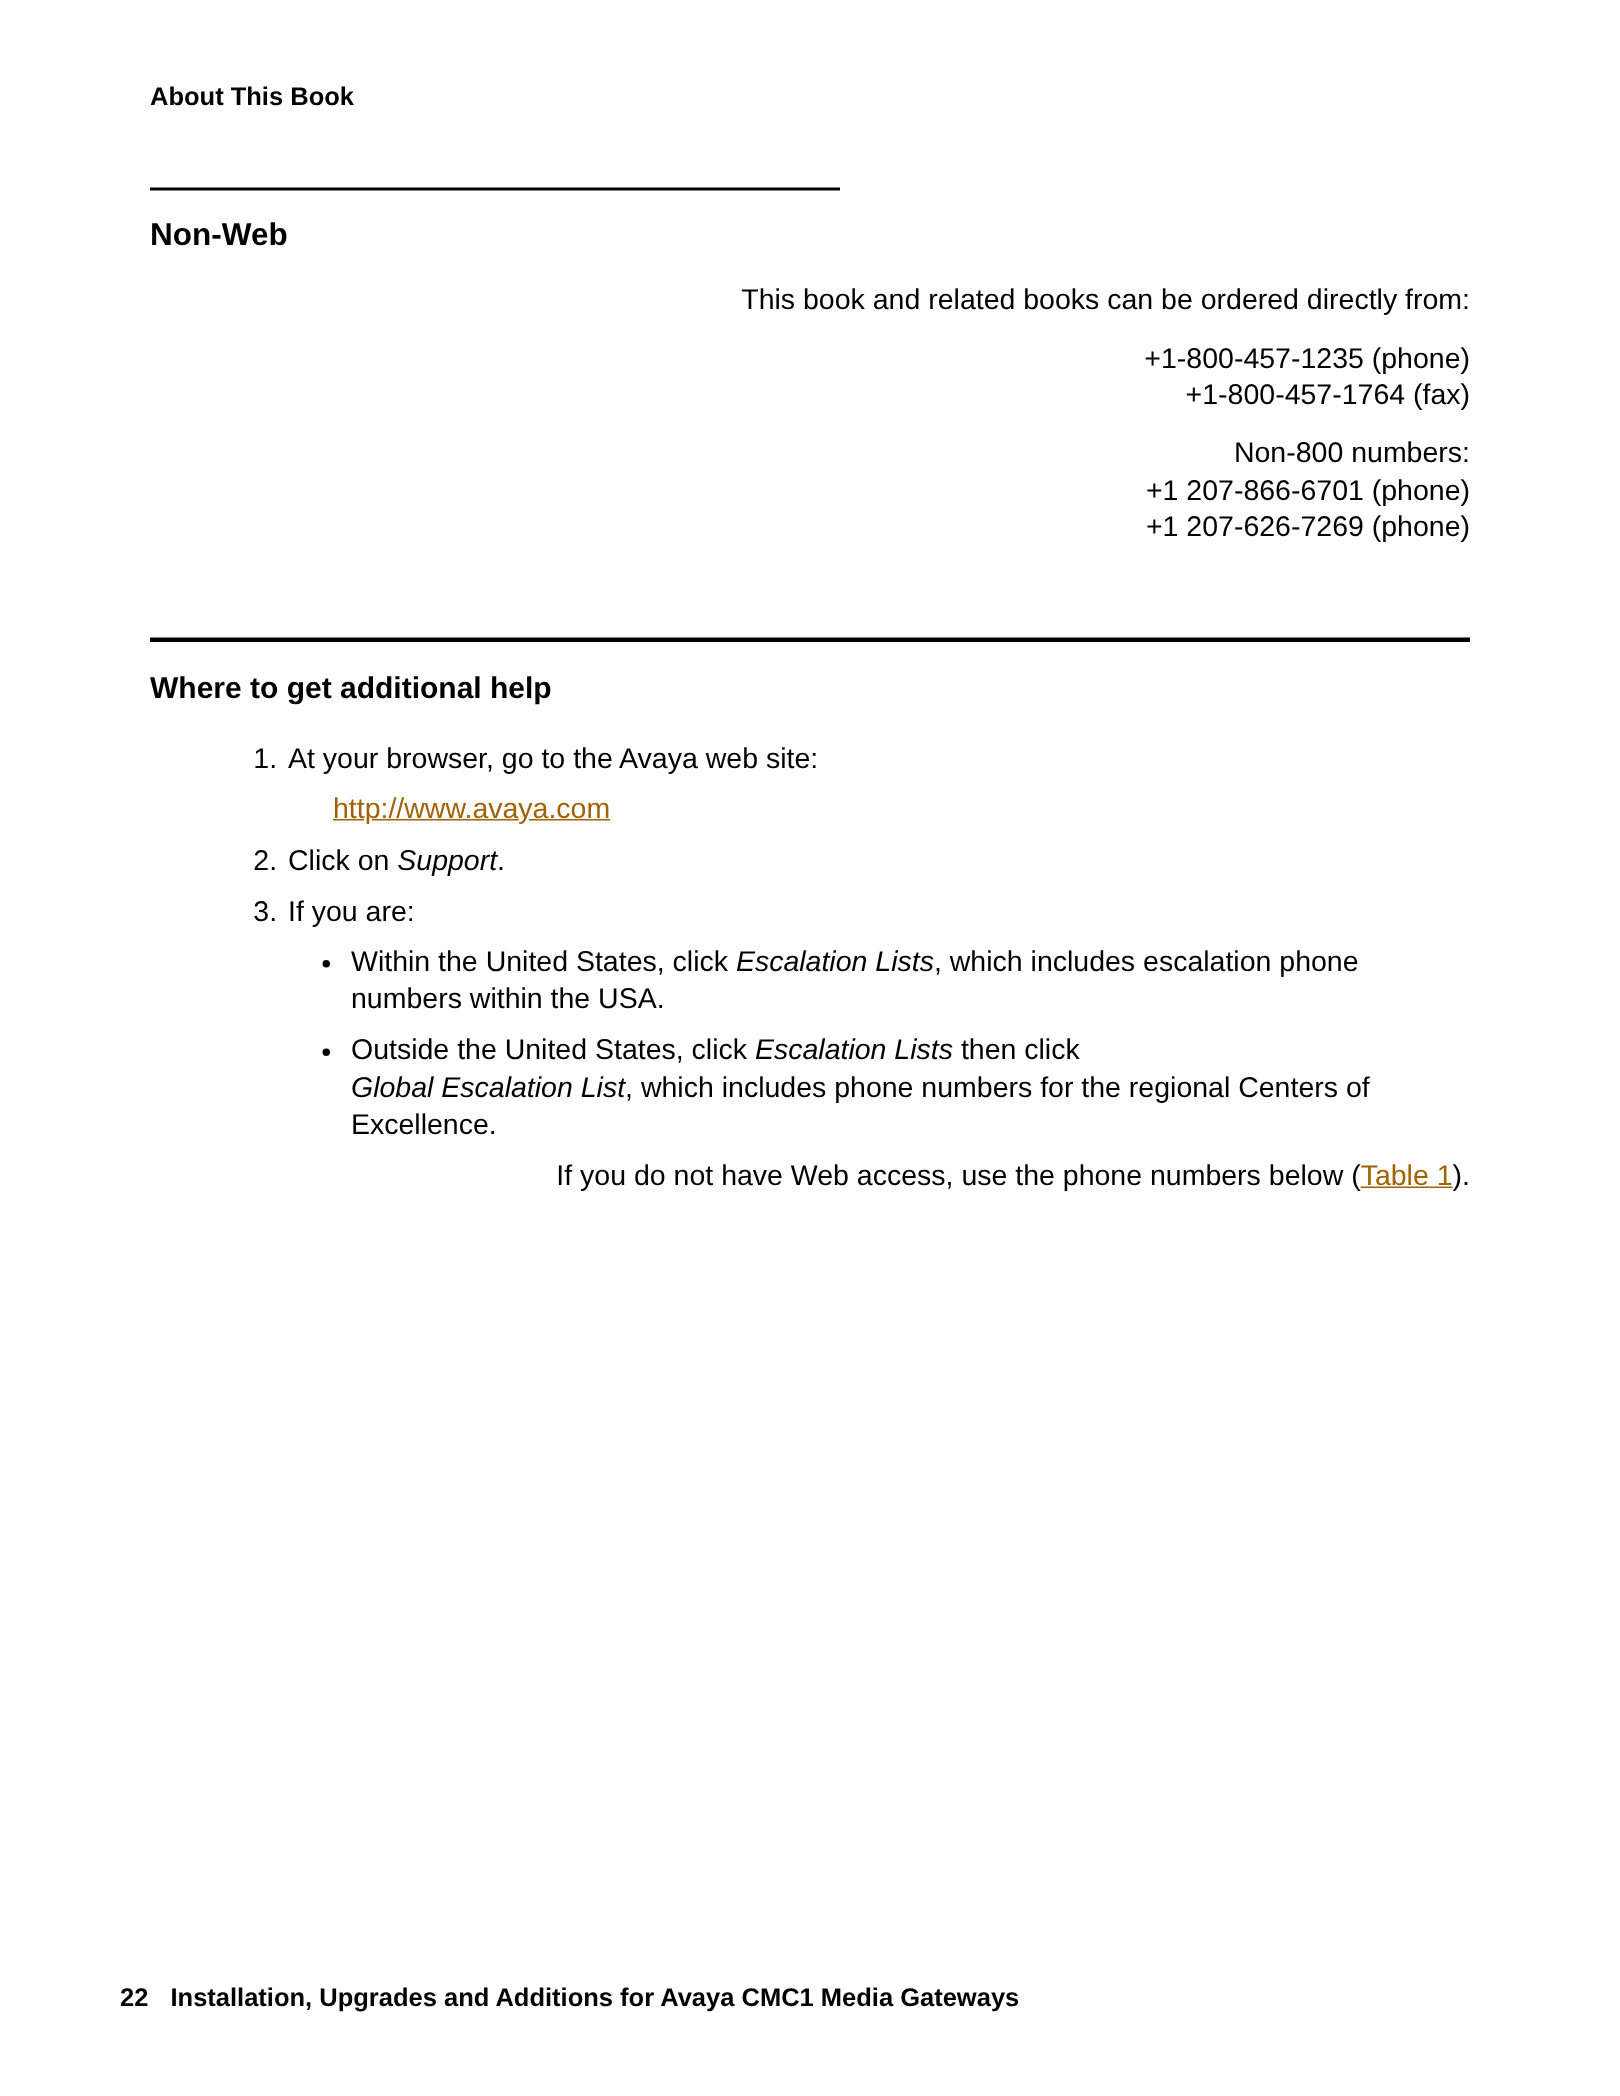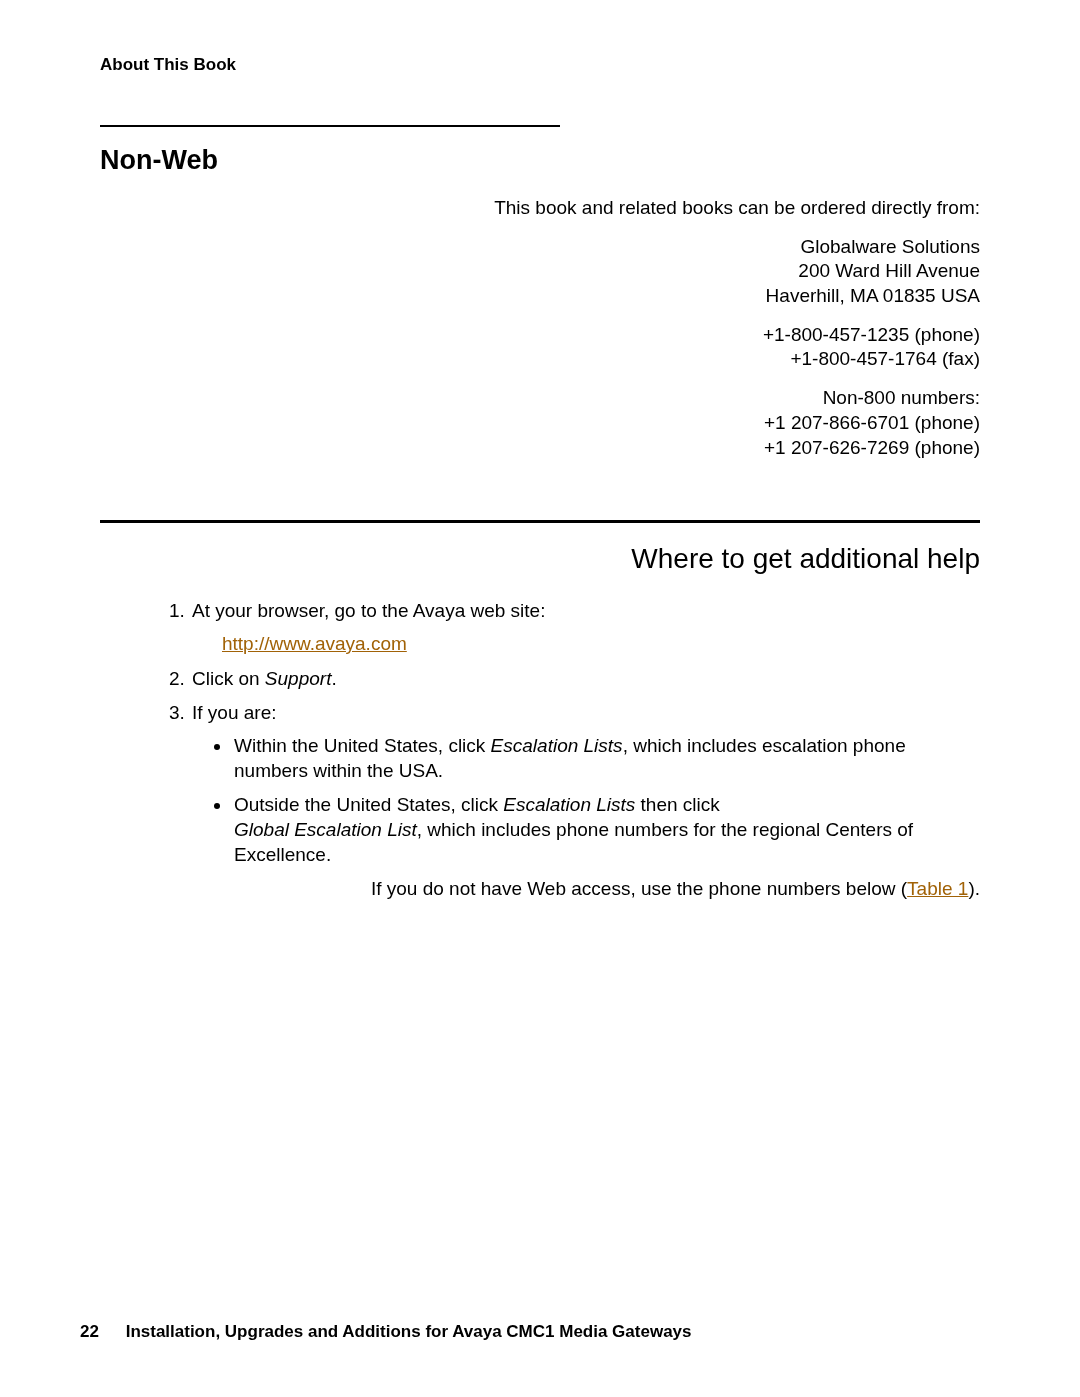--- a/index.html
+++ b/index.html
@@ -21,43 +21,42 @@
     margin-bottom: 50px;
   }
   .short-rule {
     border: none;
     border-top: 2px solid #000;
     width: 460px;
     margin: 0 0 18px 0;
   }
   .subheading {
     font-weight: bold;
-    font-size: 27px;
+    font-size: 21px;
     margin: 0 0 20px 0;
   }
   .body-indent {
     margin-left: 30px;
     font-size: 19px;
     line-height: 1.3;
   }
   .para {
     margin-bottom: 14px;
     text-align: right;
   }
   .long-rule {
     border: none;
     border-top: 3px solid #000;
     width: 100%;
     margin: 60px 0 20px 0;
   }
   .heading1 {
-    font-weight: normal;
-    font-size: 28px;
+    font-weight: bold;
+    font-size: 20px;
     margin: 0 0 24px 0;
-    text-align: right;
   }
   .body {
     font-size: 19px;
     line-height: 1.3;
     margin-left: 30px;
   }
   ol.steps {
     margin: 14px 0 0 0;
     padding-left: 60px;
     font-size: 19px;
@@ -83,42 +82,37 @@
   }
   .footer {
     position: absolute;
     bottom: 55px;
     left: 80px;
     font-weight: bold;
     font-size: 17px;
   }
   .pageno {
     display: inline-block;
-    margin-right: 22px;
+    margin-right: 10px;
     text-align: right;
   }
 </style>
 </head>
 <body>
 
 <div class="page">
 
   <div class="running-header">About This Book</div>
 
   <hr class="short-rule">
 
   <h2 class="subheading">Non-Web</h2>
 
   <div class="body-indent">
     <div class="para">This book and related books can be ordered directly from:</div>
-    <div class="para">
-      <span>Globalware Solutions</span><br>
-      <span>200 Ward Hill Avenue</span><br>
-      <span>Haverhill, MA 01835 USA</span>
-    </div>
     <div class="para">
       <span>+1-800-457-1235 (phone)</span><br>
       <span>+1-800-457-1764 (fax)</span>
     </div>
     <div class="para">
       <span>Non-800 numbers:</span><br>
       <span>+1 207-866-6701 (phone)</span><br>
       <span>+1 207-626-7269 (phone)</span>
     </div>
   </div>

